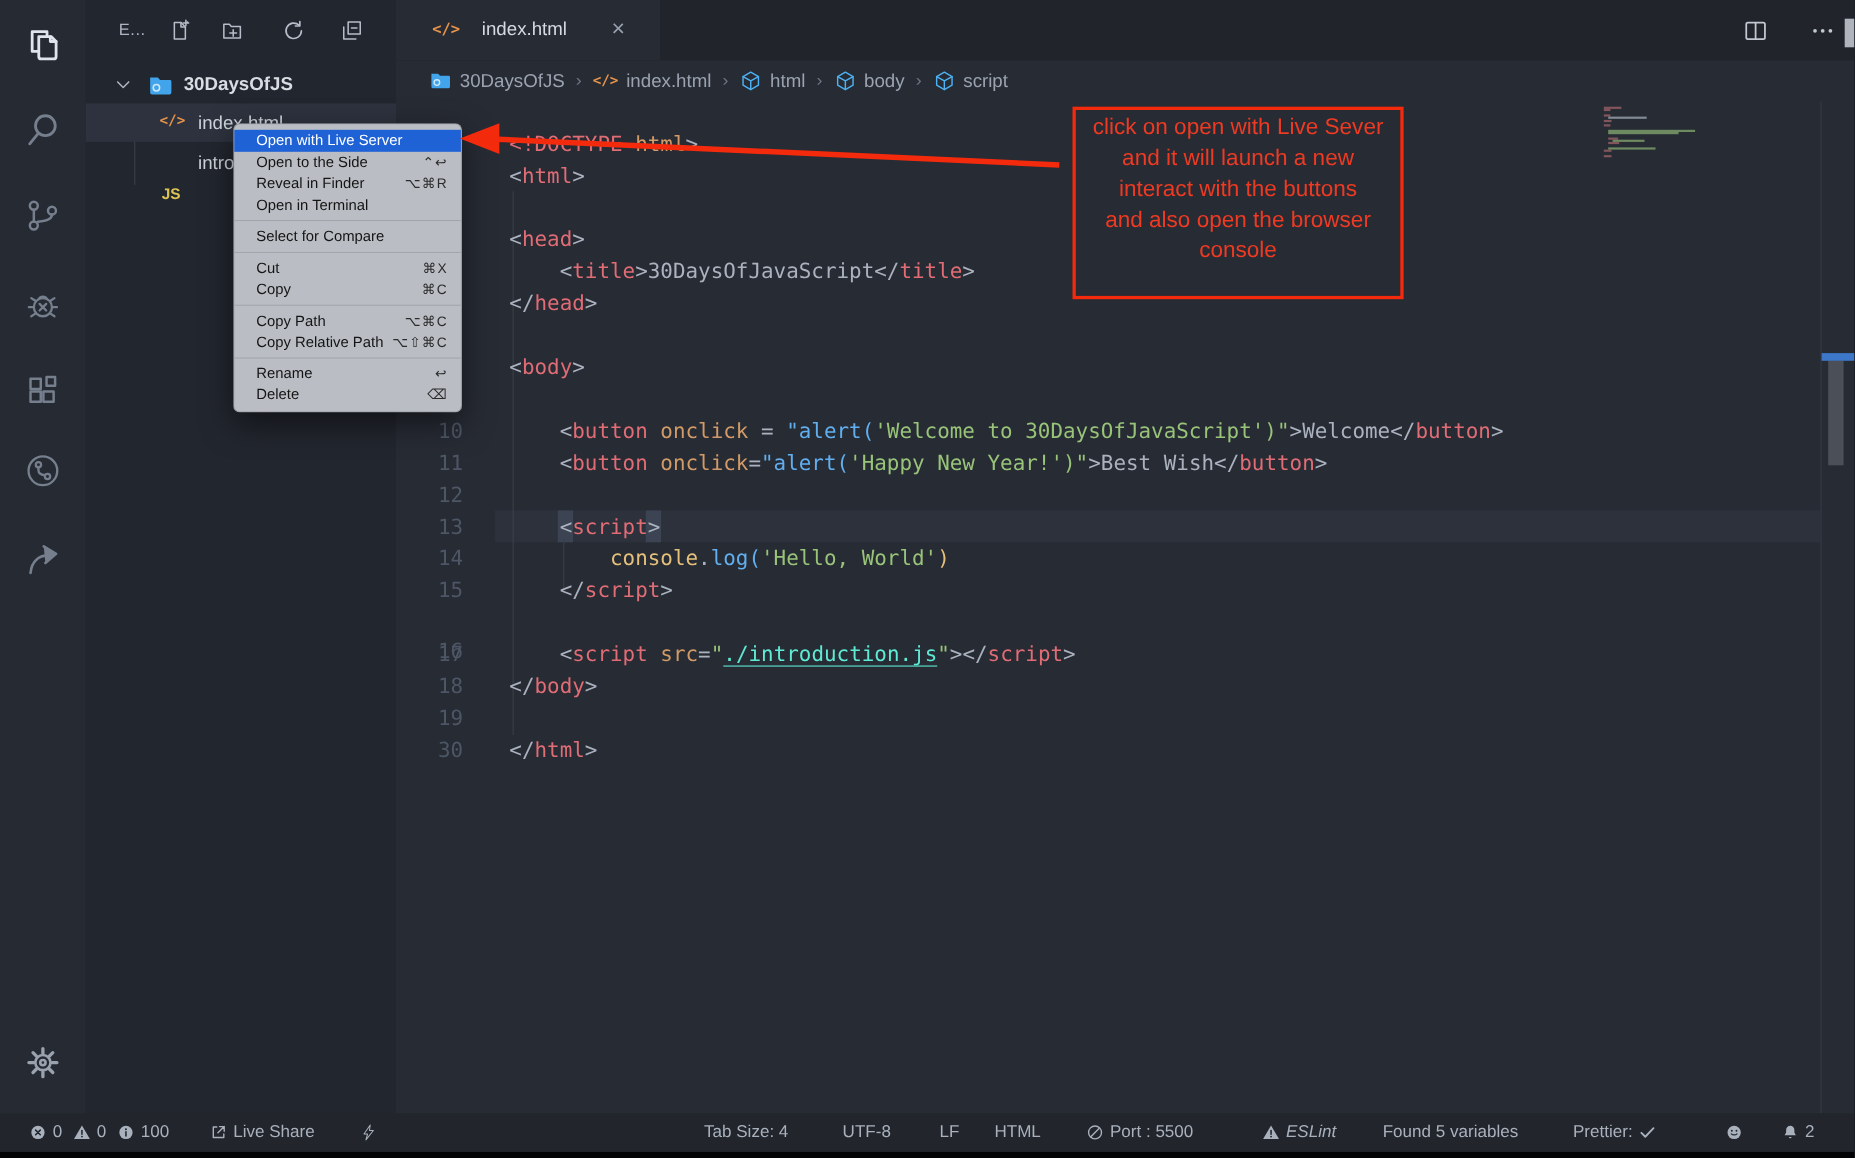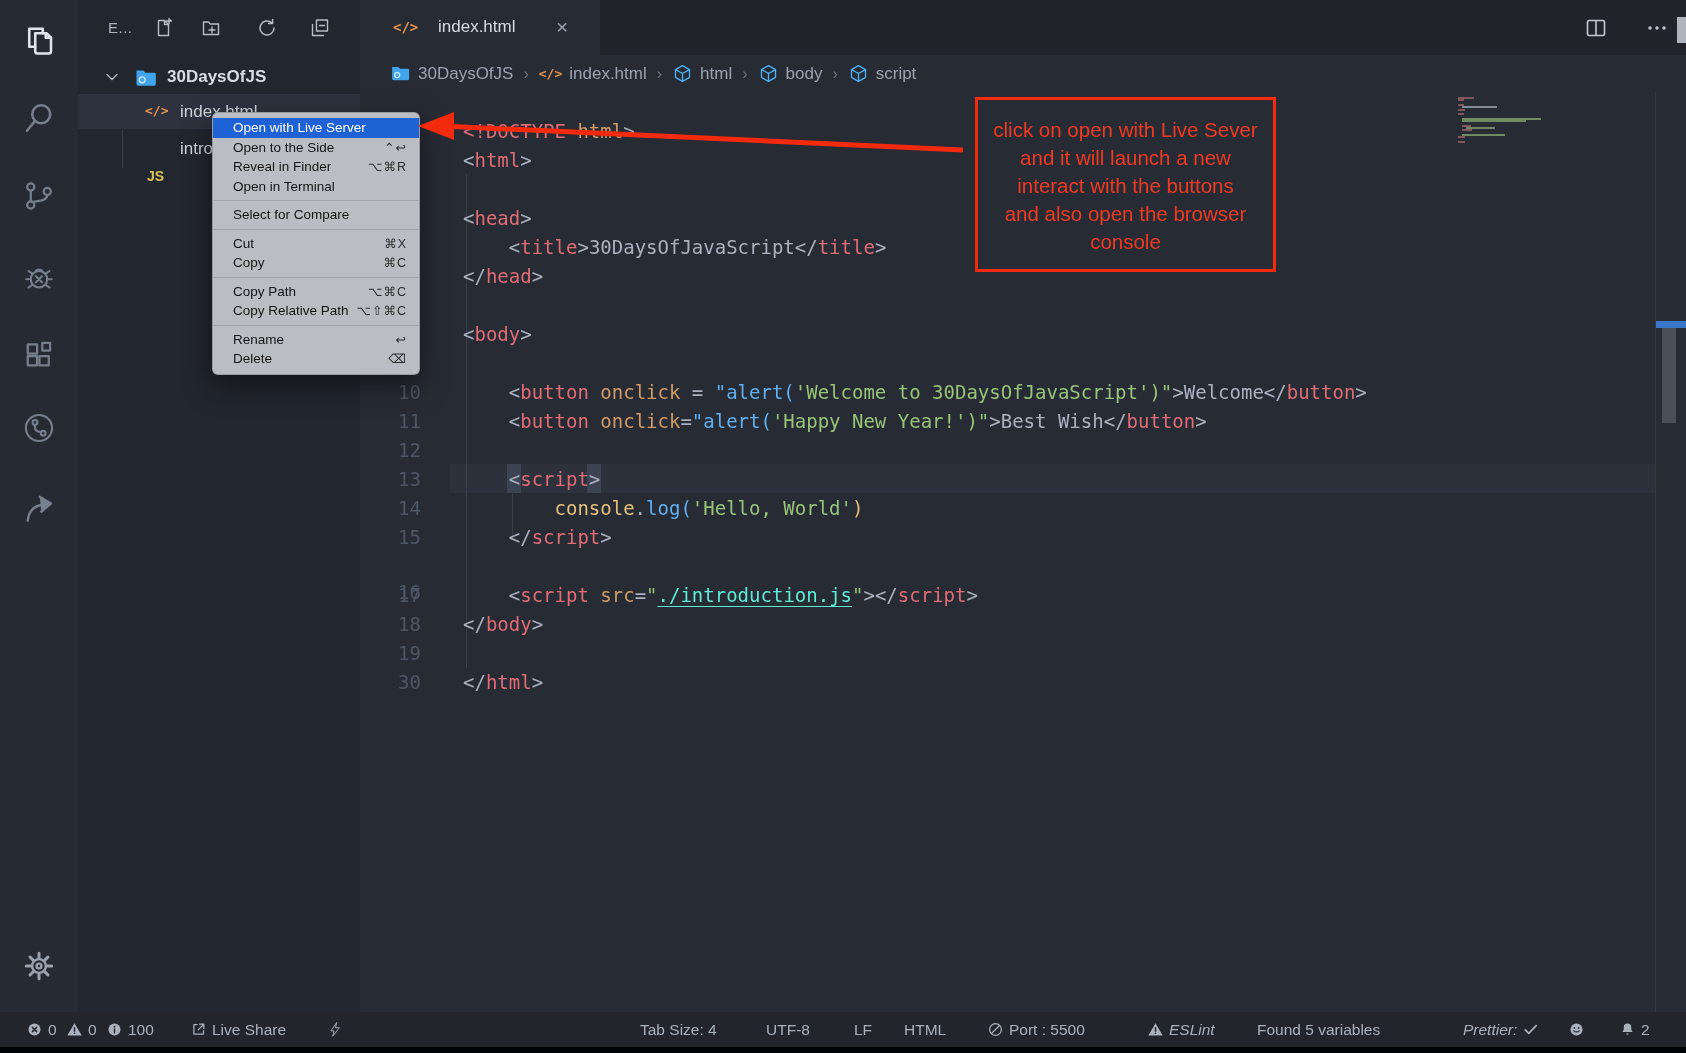--- a/index.html
+++ b/index.html
@@ -71,21 +71,21 @@
   .sb-item svg { width:17px; height:17px; display:block; }
   #bottom-strip { position:absolute; left:0; top:1047px; width:1686px; height:6px; background:#020305; }
   
   #context-menu { position:absolute; left:212px; top:112px; width:208px; background:#babec4; border:1px solid rgba(0,0,0,.18); border-radius:6px; box-shadow:0 10px 28px rgba(0,0,0,.5); padding:5px 0; z-index:40; }
   .menu-item { position:relative; height:19.5px; display:flex; align-items:center; justify-content:space-between; padding:0 12px 0 20px; font-size:13.5px; color:#141414; }
   .menu-item .sc { color:#2b2b2b; font-size:12.5px; letter-spacing:1px; }
   .menu-item.hl { background:#1e62d6; color:#ffffff; }
   .menu-sep { height:9px; position:relative; }
   .menu-sep::after { content:""; position:absolute; left:0; right:0; top:4px; border-top:1px solid #a2a6ac; }
   
-  #annotation-box { position:absolute; left:975px; top:97px; width:301px; height:175px; border:3px solid #f42a0d; z-index:30; padding-top:16px; }
+  #annotation-box { position:absolute; left:975px; top:97px; width:301px; height:175px; border:3px solid #f42a0d; z-index:30; padding-top:2px; }
   .ann-line { text-align:center; font-size:20.5px; line-height:28px; color:#ee3a22; font-weight:500; }
   #arrow-overlay { position:absolute; left:0; top:0; width:1686px; height:1053px; z-index:50; pointer-events:none; }
 </style>
 </head>
 <body>
 
 <div id="page">
 
   <div id="activity-bar">
       <div class="act-item active" style="top: 22px;"><span><svg viewBox="0 0 24 24" fill="none" stroke="currentColor" stroke-width="1.7" stroke-linecap="round" stroke-linejoin="round">
@@ -371,21 +371,21 @@
             <path d="M12 3L22.2 20.5H1.8z" fill="currentColor"></path>
             <path d="M12 9.5v4.8" stroke="#22262c" stroke-width="2" stroke-linecap="round"></path>
             <circle cx="12" cy="17.3" r="1.2" fill="#22262c"></circle>
           </svg>
         </span>
         <span>ESLint</span>
       </div>
       <div class="sb-item" style="left: 1257px;">
         <span>Found 5 variables</span>
       </div>
-      <div class="sb-item" style="left: 1463px; font-style: italic;">
+      <div class="sb-item" style="left: 1430px;">
         <span>Prettier:</span>
         <span>
           <svg viewBox="0 0 24 24" fill="none" stroke="currentColor" stroke-width="2.4" stroke-linecap="round" stroke-linejoin="round">
             <path d="M4.5 12.5l5 5L20 6.5"></path>
           </svg>
         </span>
       </div>
       <div class="sb-item" style="left: 1568px;">
         <span>
           <svg viewBox="0 0 24 24">

